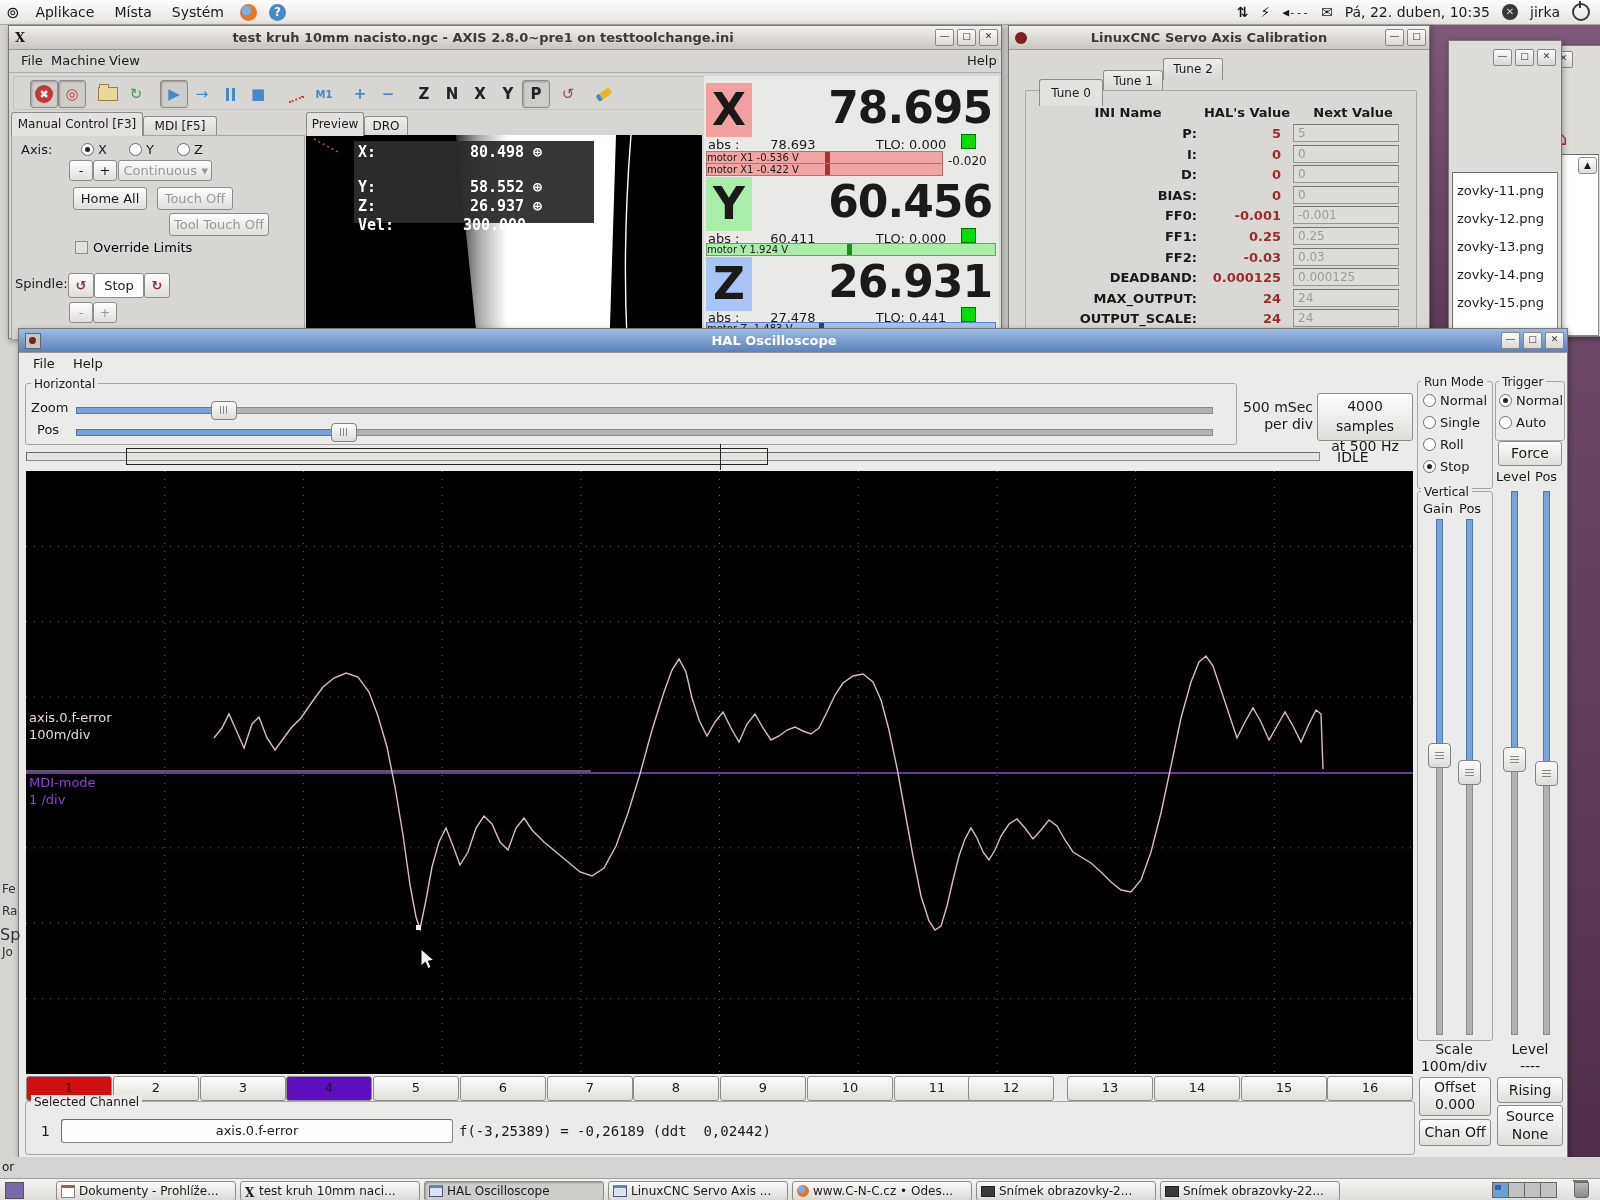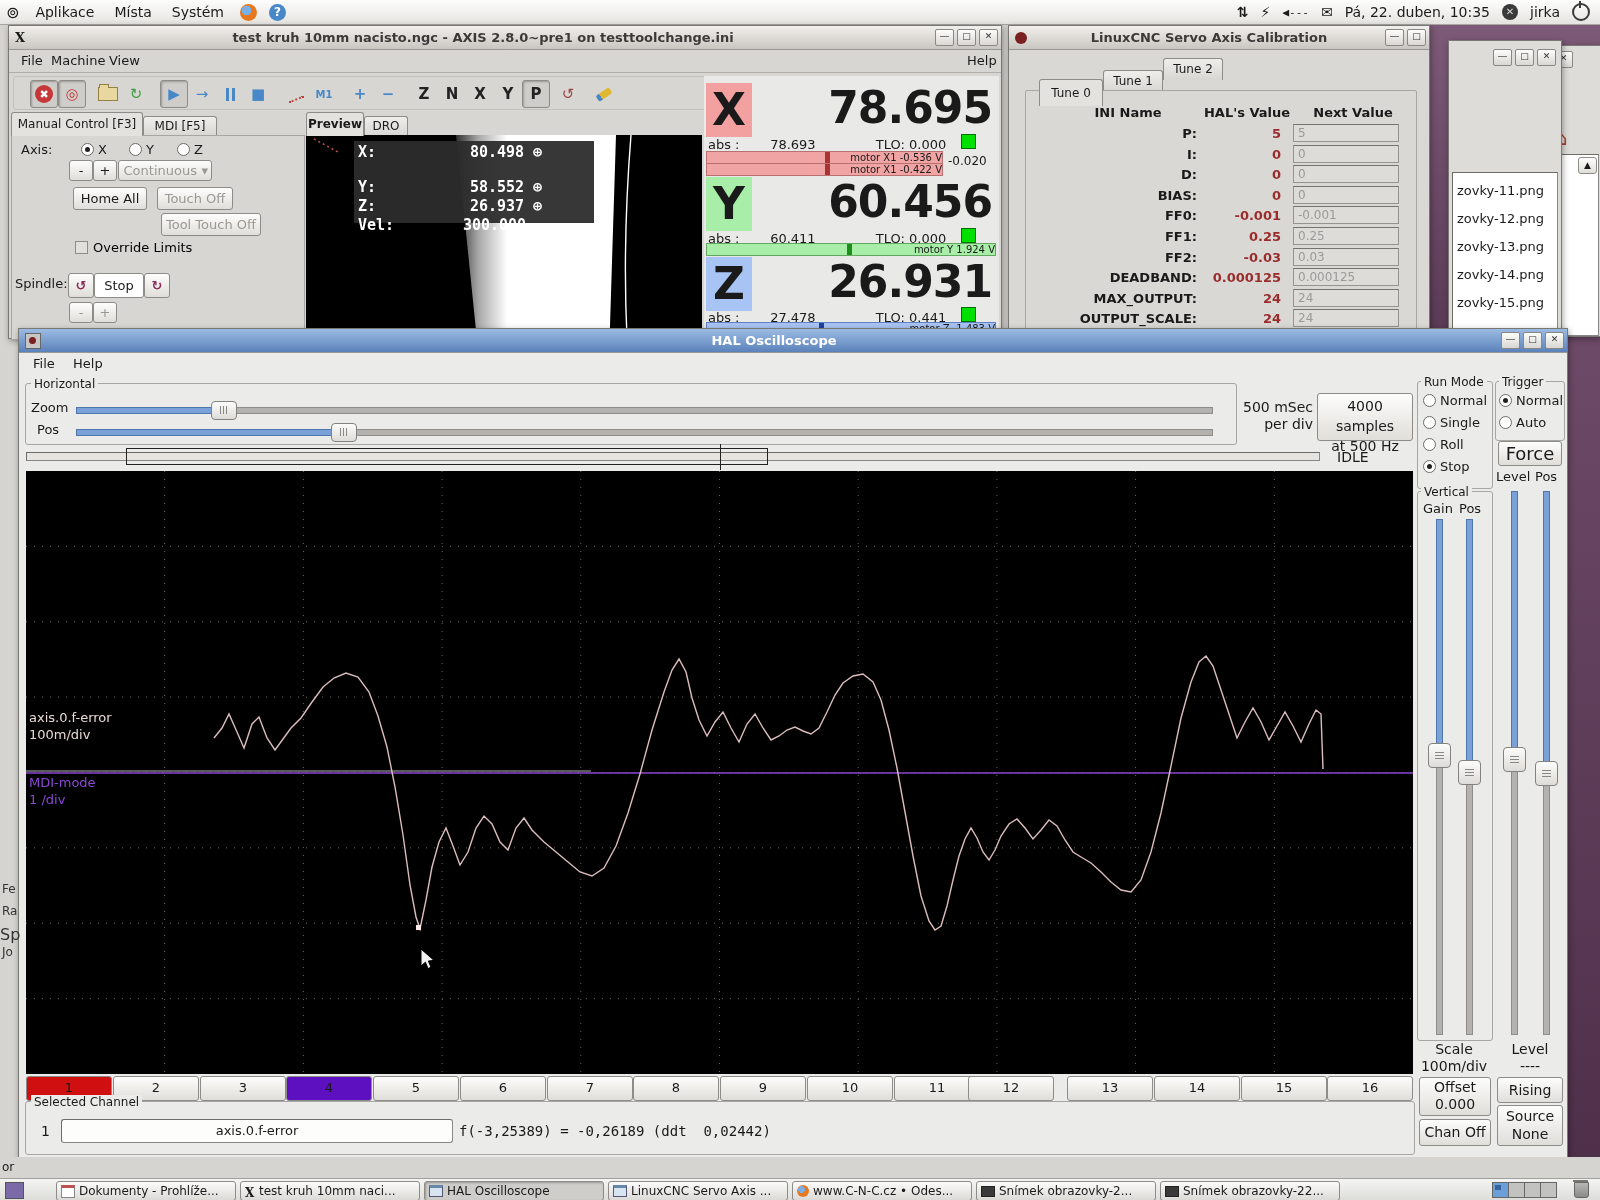--- a/index.html
+++ b/index.html
@@ -54,21 +54,21 @@
   .folderico{width:18px;height:12px;background:#e8d8a0;border:1px solid #9a8040;position:relative;}
   .folderico::before{content:"";position:absolute;left:0;top:-4px;width:8px;height:3px;background:#e8d8a0;border:1px solid #9a8040;border-bottom:none;}
   .pauseico{width:9px;height:13px;background:linear-gradient(90deg,#4888c8 0 3px,transparent 3px 6px,#4888c8 6px 9px);}
   .pathico{width:16px;height:12px;border-bottom:2px dotted #c04040;transform:rotate(-22deg);}
   .brushico{width:16px;height:7px;background:linear-gradient(90deg,#4888c8 0 4px,#e0b830 4px);transform:rotate(-35deg);border-radius:2px;}
   
   .droletter{position:absolute;width:46px;height:54px;font-weight:bold;font-size:44px;line-height:54px;text-align:center;}
   .droval{position:absolute;font-weight:bold;font-size:44px;line-height:54px;text-align:right;letter-spacing:-1px;}
   .droline{position:absolute;font-size:13px;}
   .greensq{position:absolute;width:13px;height:13px;background:#00e000;border:1px solid #007000;}
-  .mbar{position:absolute;height:11px;font-size:10px;line-height:11px;text-align:right;}
+  .mbar{position:absolute;height:11px;font-size:10px;line-height:11px;text-align:left;}
   .mmark{position:absolute;top:0;width:5px;height:11px;}
   
   #scope-canvas{position:absolute;background:#000;}
   .chanlab{position:absolute;font-size:13px;line-height:17px;}
   .chbtn{position:absolute;top:0;height:23px;background:linear-gradient(#fdfdfc,#e0ded9);
          border:1px solid #8e8c88;border-radius:3px;text-align:center;line-height:21px;font-size:13px;}
   .chbtn.red{background:#d01010;}
   .chbtn.purple{background:#5c10c0;}
   .rowlab{position:absolute;font-size:13px;}
   .calin{position:absolute;height:16px;border:1px solid #96948f;border-top-color:#76746f;
@@ -187,30 +187,30 @@
   <span class="abs" style="left:120px;top:116px;"><i class="radio"></i><span>Y</span></span>
   <span class="abs" style="left:168px;top:116px;"><i class="radio"></i><span>Z</span></span>
   <div class="gbtn abs" style="left:60px;top:134px;width:22px;height:19px;line-height:19px;">-</div>
   <div class="gbtn abs" style="left:84px;top:134px;width:22px;height:19px;line-height:19px;">+</div>
   <div class="gbtn dis abs" style="left:109px;top:134px;width:92px;height:19px;line-height:19px;">
     <span>Continuous</span>
     <span style="float:right;margin-right:3px;">▾</span>
   </div>
   <div class="gbtn abs" style="left:64px;top:161px;width:72px;height:21px;line-height:21px;">Home All</div>
   <div class="gbtn dis abs" style="left:148px;top:161px;width:74px;height:21px;line-height:21px;">Touch Off</div>
-  <div class="gbtn dis abs" style="left:152px;top:187px;width:98px;height:21px;line-height:21px;text-align:center;">Tool Touch Off</div>
+  <div class="gbtn dis abs" style="left:160px;top:187px;width:98px;height:21px;line-height:21px;text-align:center;">Tool Touch Off</div>
   <span class="abs" style="left:66px;top:214px;color:#000000;"><i class="cbox"></i><span>Override Limits</span></span>
   <span class="abs" style="left:6px;top:250px;">Spindle:</span>
   <div class="gbtn abs" style="left:59px;top:247px;width:24px;height:23px;line-height:23px;color:#8a2c5a;font-weight:bold;">↺</div>
   <div class="gbtn abs" style="left:85px;top:247px;width:48px;height:23px;line-height:23px;background:#fff;">Stop</div>
   <div class="gbtn abs" style="left:135px;top:247px;width:24px;height:23px;line-height:23px;color:#8a2c5a;font-weight:bold;">↻</div>
   <div class="gbtn dis abs" style="left:60px;top:276px;width:22px;height:19px;line-height:19px;">-</div>
   <div class="gbtn dis abs" style="left:84px;top:276px;width:22px;height:19px;line-height:19px;">+</div>
 
-  <div class="tab sel" style="left:297px;top:86px;width:56px;height:23px;line-height:23px;font-weight:bold;"><span>Preview</span></div>
+  <div class="tab sel" style="left:297px;top:86px;width:56px;height:23px;line-height:23px;"><span>Preview</span></div>
   <div class="tab" style="left:355px;top:90px;width:42px;height:19px;line-height:19px;"><span>DRO</span></div>
   <div class="abs" style="left:297px;top:109px;width:396px;height:203px;background:#000;overflow:hidden;">
     <div class="abs" style="left:150px;top:0;width:160px;height:203px;background:linear-gradient(90deg,#303030,#a8a8a8 14%,#ffffff 32%);
                 clip-path:polygon(0 0,100% 0,96% 100%,13% 100%);"></div>
     <svg class="abs" width="396" height="203" style="left:0;top:0;">
       <path d="M325,0 C321,50 317,120 321,203" stroke="#ffffff" stroke-width="1.4" fill="none"></path>
       <path d="M8,4 L32,17" stroke="#c05050" stroke-width="1.5" stroke-dasharray="2,3" fill="none"></path>
     </svg>
     <div class="abs mono" style="left:48px;top:6px;width:232px;height:78px;background:rgba(44,44,44,.95);color:#fff;font-weight:bold;font-size:15px;line-height:19px;padding:2px 4px;">
       <div><span>X:</span><span style="display:inline-block;width:148px;text-align:right;">80.498</span> <span>⊕</span></div>
@@ -375,21 +375,21 @@
   <span class="flabel" style="left:1402px;top:46px;">Run Mode</span>
   <span class="abs" style="left:1404px;top:64px;"><i class="radio"></i><span>Normal</span></span>
   <span class="abs" style="left:1404px;top:86px;"><i class="radio"></i><span>Single</span></span>
   <span class="abs" style="left:1404px;top:108px;"><i class="radio"></i><span>Roll</span></span>
   <span class="abs" style="left:1404px;top:130px;"><i class="radio sel"></i><span>Stop</span></span>
 
   <div class="frame" style="left:1476px;top:52px;width:68px;height:58px;"></div>
   <span class="flabel" style="left:1480px;top:46px;">Trigger</span>
   <span class="abs" style="left:1480px;top:64px;"><i class="radio sel"></i><span>Normal</span></span>
   <span class="abs" style="left:1480px;top:86px;"><i class="radio"></i><span>Auto</span></span>
-  <div class="gbtn abs" style="left:1479px;top:112px;width:62px;height:23px;line-height:23px;font-size:18px;">Force</div>
+  <div class="gbtn abs" style="left:1479px;top:112px;width:62px;height:23px;line-height:23px;font-size:14px;">Force</div>
   <span class="abs" style="left:1477px;top:140px;">Level</span>
   <span class="abs" style="left:1516px;top:140px;">Pos</span>
 
   <div class="abs sunken" style="left:7px;top:123px;width:1292px;height:7px;"></div>
   <div class="abs" style="left:107px;top:119px;width:640px;height:15px;border:1px solid #222;"></div>
   <div class="abs" style="left:701px;top:115px;width:1px;height:26px;background:#222;"></div>
   <span class="abs" style="left:1318px;top:120px;font-size:14px;">IDLE</span>
 
   <div id="scope-canvas" style="left:7px;top:142px;width:1387px;height:603px;">
     <svg id="scope-svg" width="1387" height="603" style="position:absolute;left:0;top:0;">

